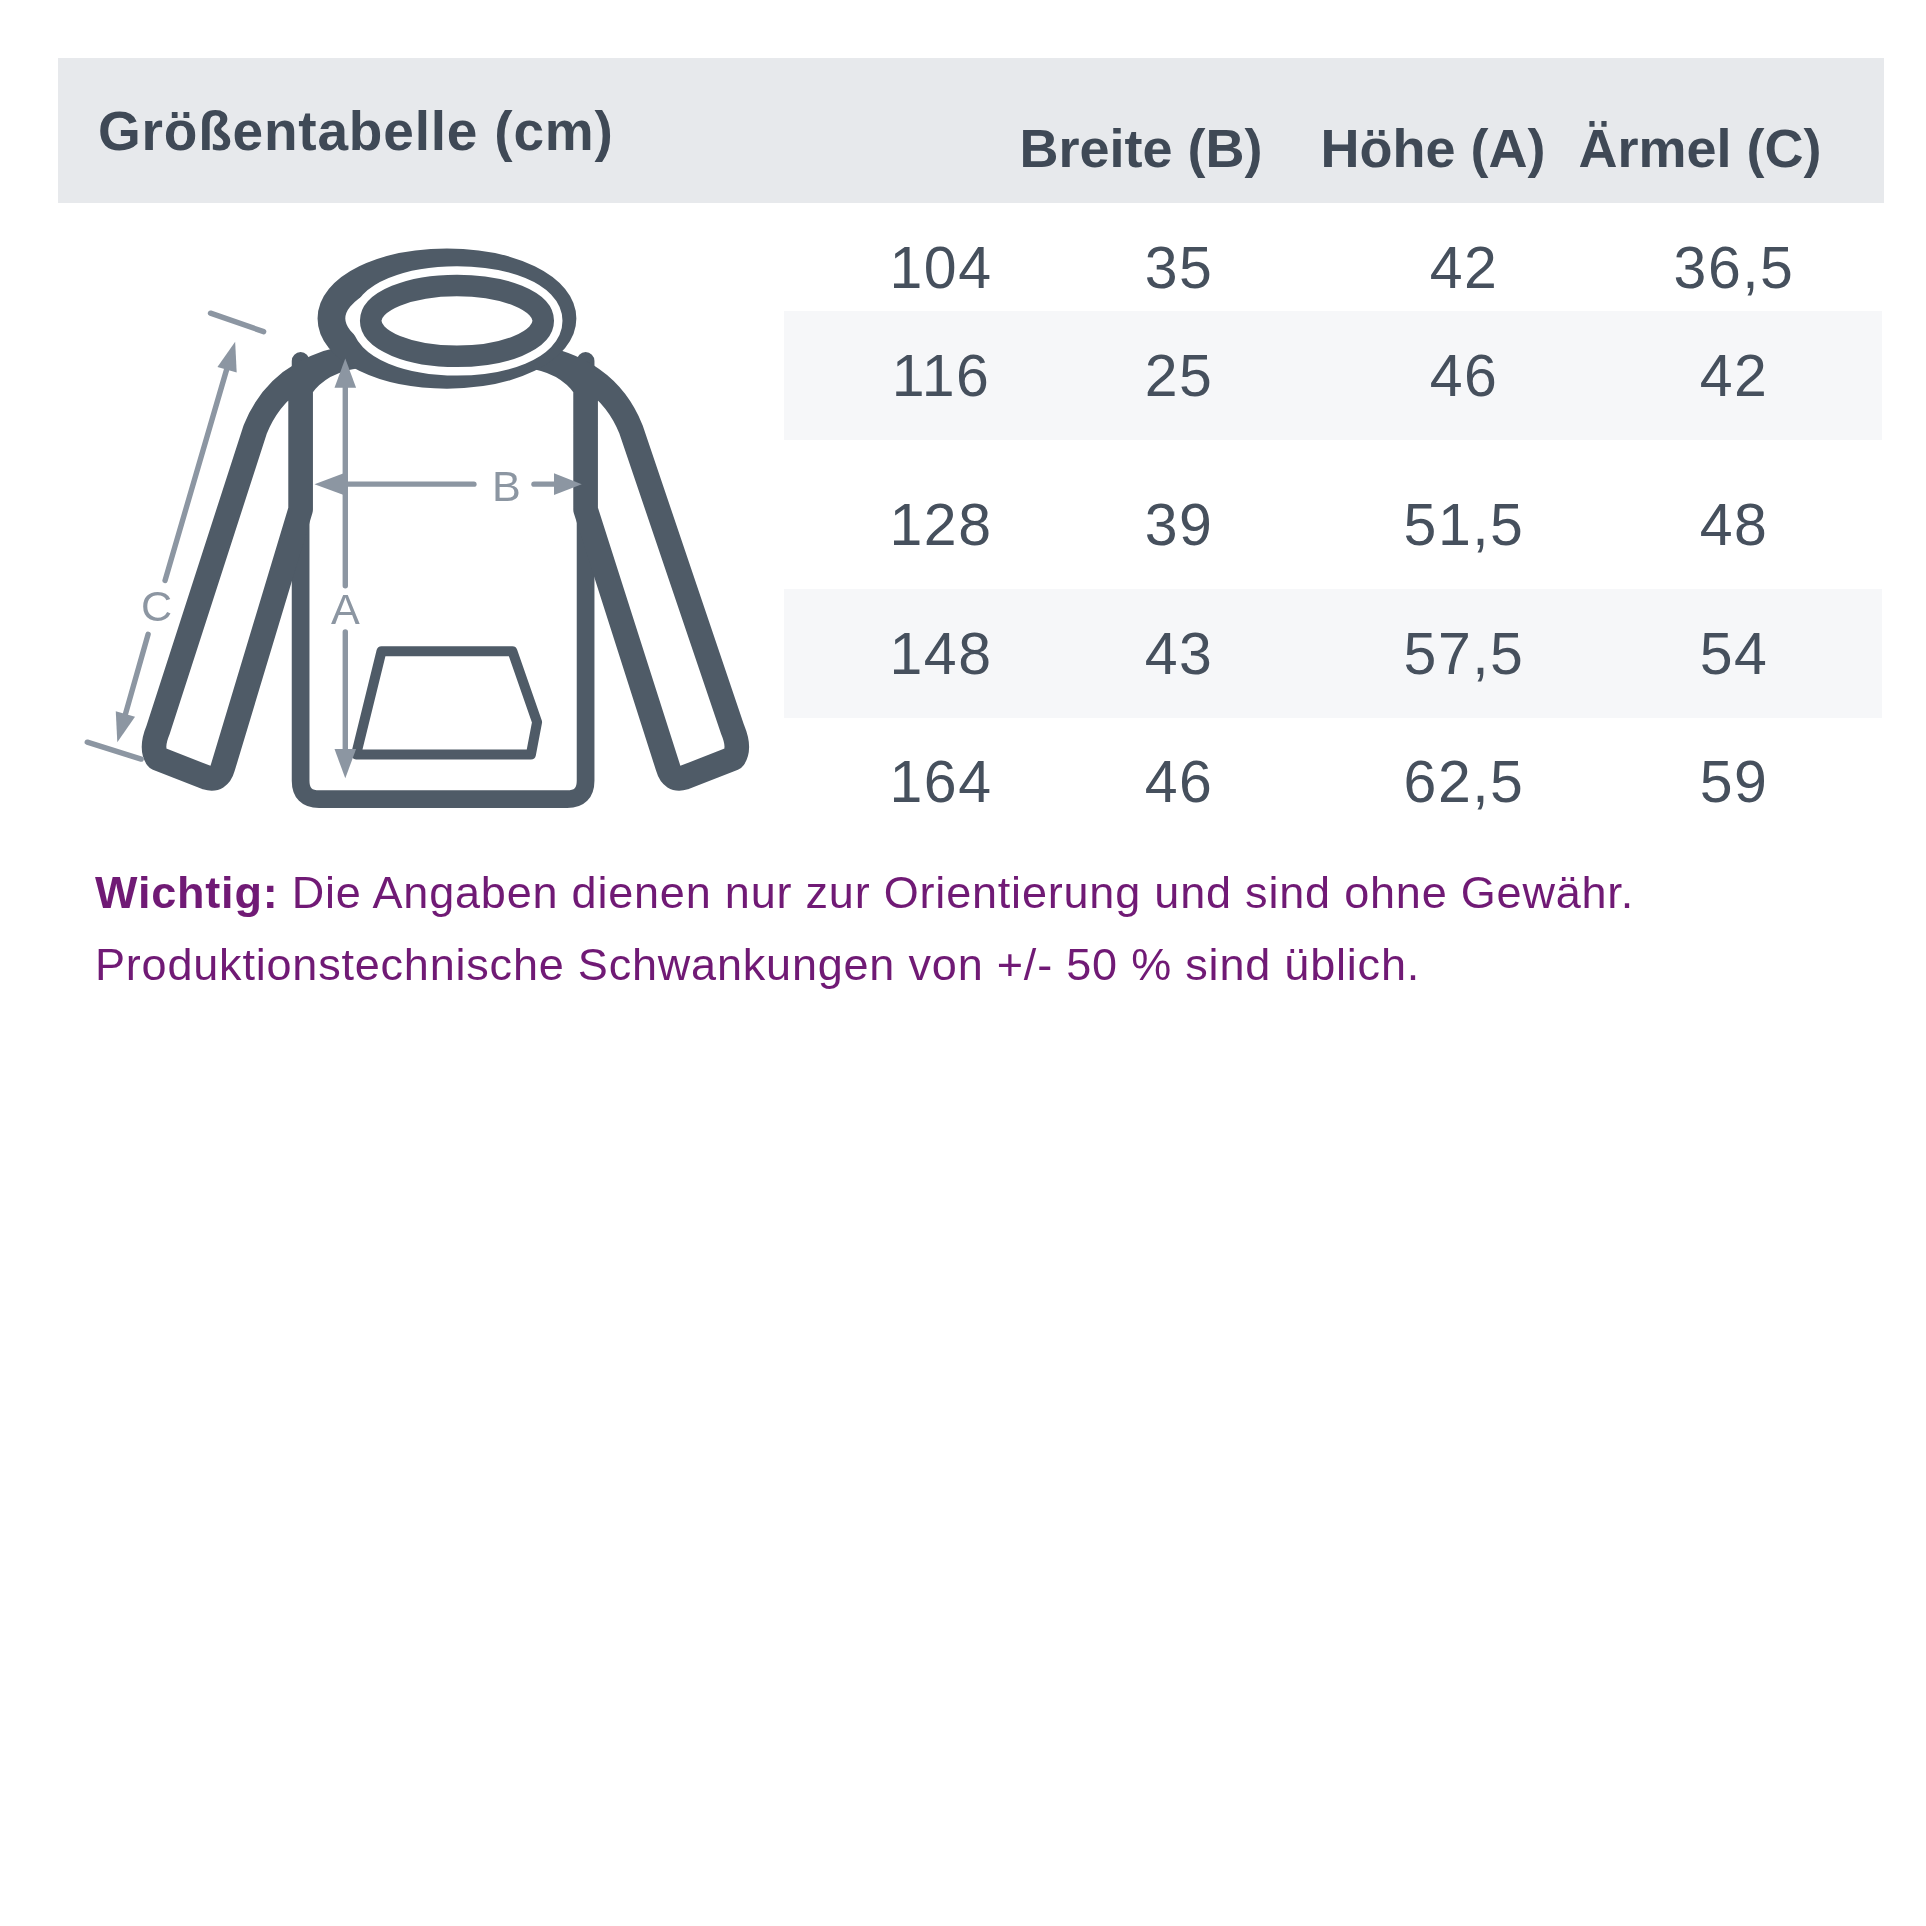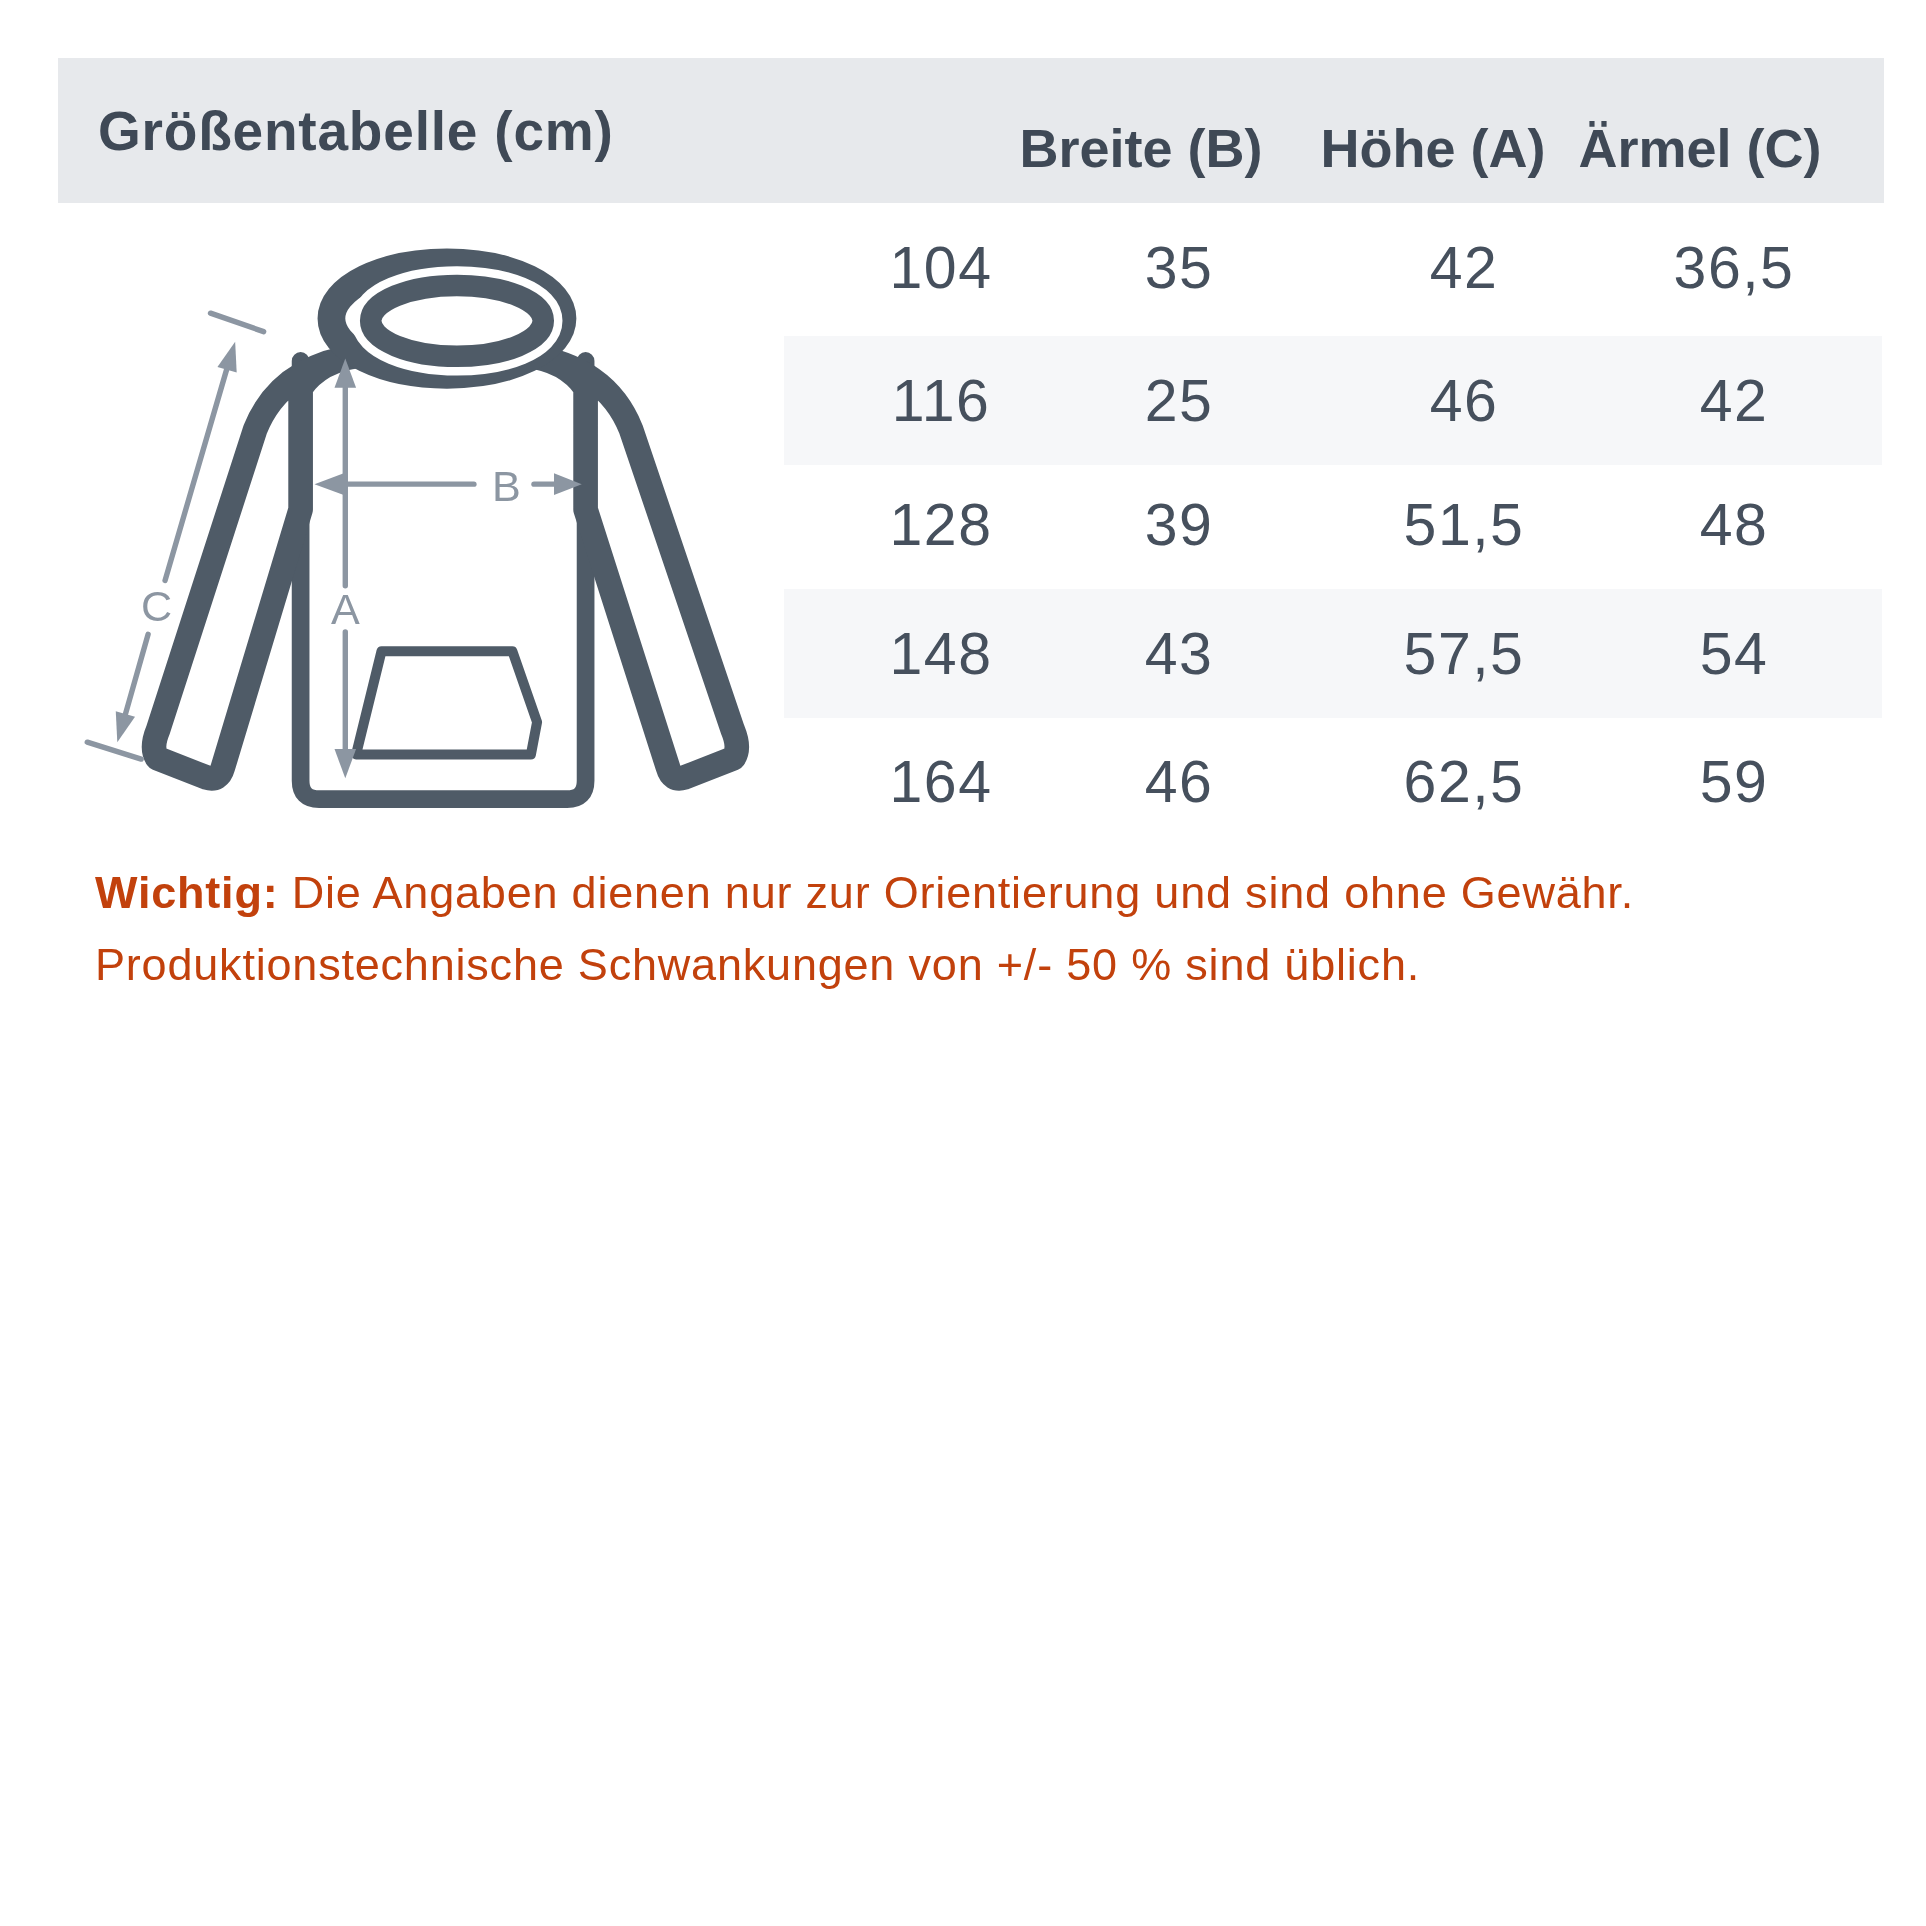--- a/index.html
+++ b/index.html
@@ -55,21 +55,21 @@
   }
   .hoodie-svg text{
     font-family:"Liberation Sans", sans-serif;
     font-size:56px;fill:#8c96a2;
   }
   
   .note{
     position:absolute;left:95px;top:857px;
     width:1772px;
     font-size:45px;line-height:72px;
-    color:#c2410c;letter-spacing:0.8px;
+    color:#701a75;letter-spacing:0.8px;
   }
   .note .note-label{font-weight:bold;}
 </style>
 </head>
 <body>
 
 <div id="canvas">
 
   <div class="header-bar">
     <div class="chart-title">Größentabelle (cm)</div>
@@ -78,21 +78,21 @@
     <div class="col-header c3">Ärmel (C)</div>
   </div>
 
   <div>
     <div class="trow" style="top:203px;text-align:center;">
       <span class="cell col-size">104</span>
       <span class="cell col-breite">35</span>
       <span class="cell col-hoehe">42</span>
       <span class="cell col-aermel">36,5</span>
     </div>
-    <div class="trow shaded" style="top:336px;">
+    <div class="trow shaded" style="top:311px;">
       <span class="cell col-size">116</span>
       <span class="cell col-breite">25</span>
       <span class="cell col-hoehe">46</span>
       <span class="cell col-aermel">42</span>
     </div>
     <div class="trow" style="top:460px;">
       <span class="cell col-size">128</span>
       <span class="cell col-breite">39</span>
       <span class="cell col-hoehe">51,5</span>
       <span class="cell col-aermel">48</span>

